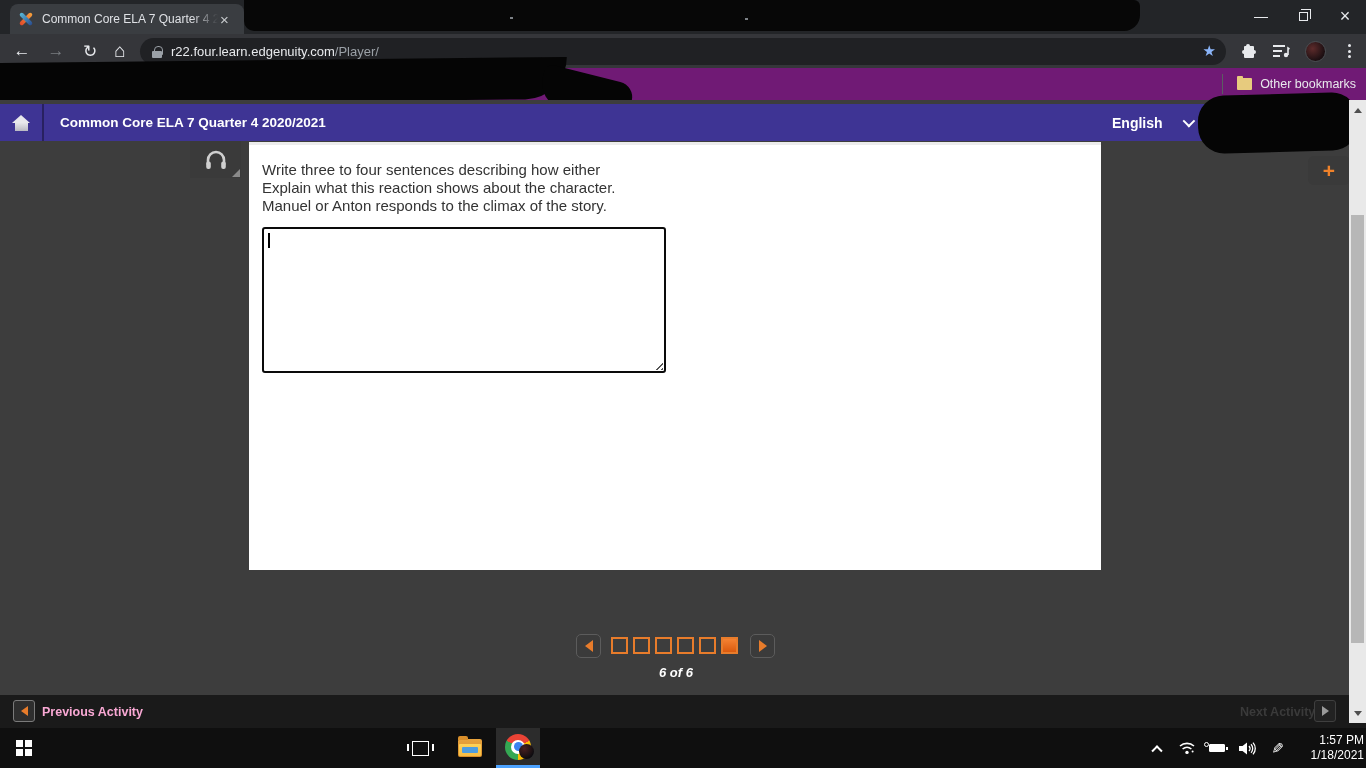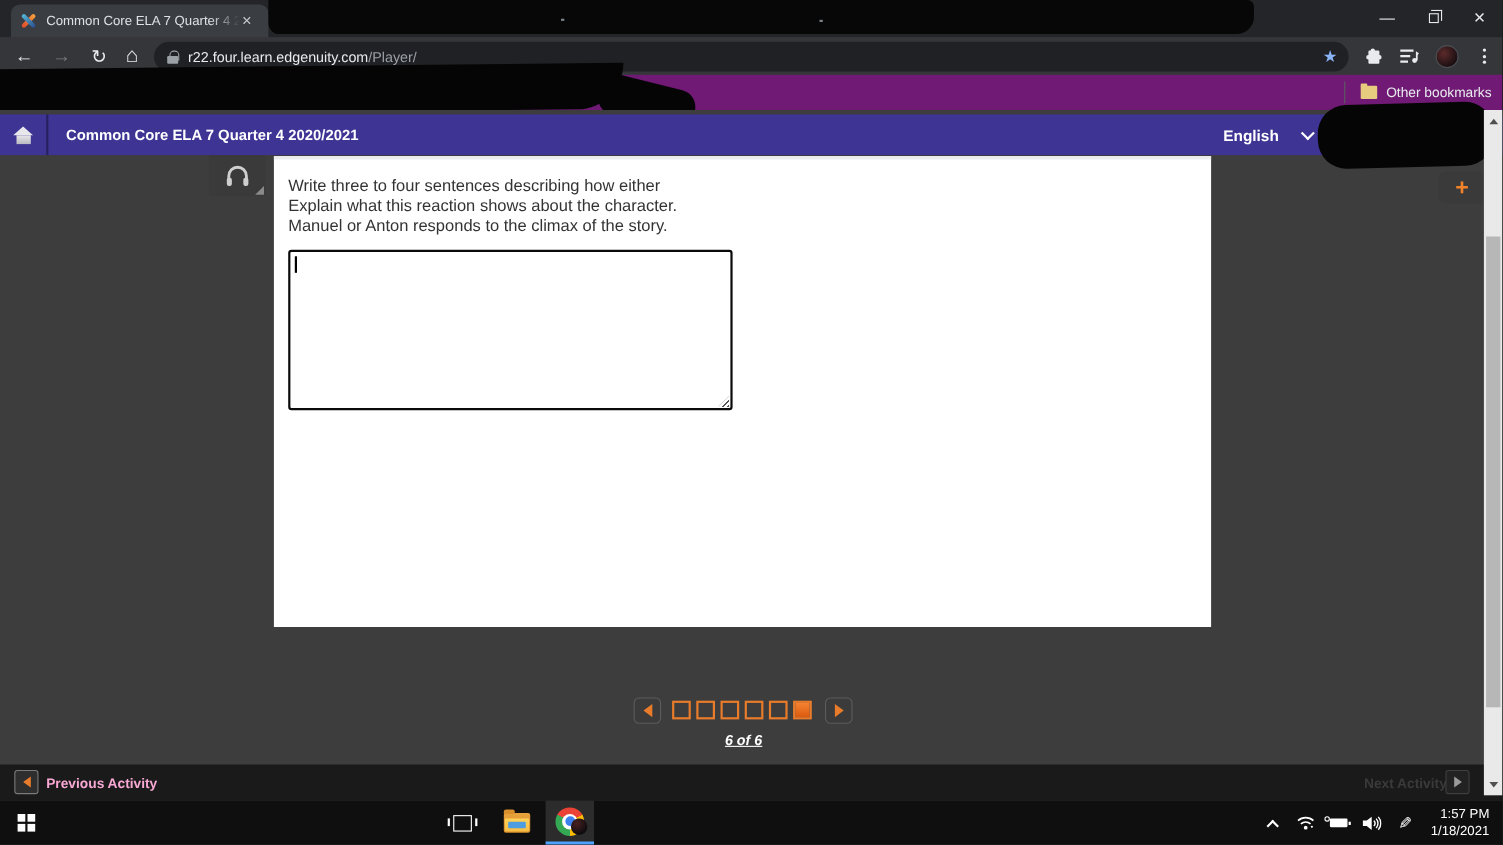--- a/index.html
+++ b/index.html
@@ -101,21 +101,21 @@
   .pagination { position:absolute; left:0; top:534px; width:1366px; height:24px; }
   .pg-nav { position:absolute; top:0; width:25px; height:24px; background:#3b3b3b; border:1px solid #5c5c5c; border-radius:5px;
             display:flex; align-items:center; justify-content:center; cursor:pointer; }
   .pg-prev { left:576px; } .pg-next { left:750px; }
   .tri-left  { width:0; height:0; border-top:6px solid transparent; border-bottom:6px solid transparent; border-right:8px solid #e87c2b; }
   .tri-right { width:0; height:0; border-top:6px solid transparent; border-bottom:6px solid transparent; border-left:8px solid #e87c2b; }
   .pg-squares { position:absolute; left:611px; top:3px; display:flex; gap:5px; }
   .pgsq { width:17px; height:17px; border:2px solid #e87c2b; background:transparent; cursor:pointer; }
   .pgsq.filled { background:linear-gradient(180deg,#f58232,#db5a0e); border-color:#e87c2b; }
   .page-count { position:absolute; left:0; top:565px; width:1352px; text-align:center; color:#fff;
-                font-weight:bold; font-style:italic; font-size:13px;text-decoration:underline; }
+                font-weight:bold; font-style:italic; font-size:13px; }
 
   .activity-bar { position:absolute; left:0; top:595px; width:1366px; height:33px; background:#1a1a1a; }
   .act-btn { position:absolute; top:5px; width:22px; height:22px; border-radius:3px; display:flex; align-items:center; justify-content:center; cursor:pointer; }
   .act-prev { left:13px; background:#2e2e2e; border:1px solid #7a7a7a; }
   .act-next { left:1314px; background:#222; border:1px solid #3f3f3f; }
   .act-prev .t { width:0; height:0; border-top:5px solid transparent; border-bottom:5px solid transparent; border-right:7px solid #e87c2b; }
   .act-next .t { width:0; height:0; border-top:5px solid transparent; border-bottom:5px solid transparent; border-left:7px solid #9a9a9a; }
   .prev-label { position:absolute; left:42px; top:0; height:33px; display:flex; align-items:center; color:#f9a8d4; font-weight:bold; font-size:12.5px; }
   .next-label { position:absolute; left:1240px; top:0; height:33px; display:flex; align-items:center; color:#3a3a3a; font-weight:bold; font-size:12.5px; }
 
@@ -153,21 +153,21 @@
   .chrome-logo::after { content:''; position:absolute; left:8.5px; top:8.5px; width:9px; height:9px; background:#3b82f0; border-radius:50%; }
   .chrome-badge { position:absolute; right:6px; bottom:6px; width:15px; height:15px; border-radius:50%;
                   background:radial-gradient(circle at 35% 30%, #4a2020, #0b0b0f 75%); }
   .tray { position:absolute; right:0; top:0; height:40px; display:flex; align-items:center; }
   .tray-ico { width:30px; height:40px; display:flex; align-items:center; justify-content:center; color:#fff; cursor:pointer; }
   .chev-up { width:8px; height:8px; border-left:2px solid #fff; border-top:2px solid #fff; transform:rotate(45deg) translate(2px,2px); }
   .battery-ico { width:16px; height:8px; border:1.4px solid #fff; border-radius:1px; position:relative; background:#fff; }
   .battery-ico::after { content:''; position:absolute; right:-4px; top:1.5px; width:2px; height:3px; background:#fff; }
   .battery-ico::before { content:''; position:absolute; left:-6px; top:-3px; width:3px; height:3px; border:1.4px solid #fff; border-radius:50%; background:#0f0f0f; }
   .pen-ico { font-size:15px; transform:rotate(90deg); }
-  .clock { width:74px; text-align:right; padding-right:12px; color:#fff; font-size:12px; line-height:15px; }
+  .clock { width:74px; text-align:right; padding-right:2px; color:#fff; font-size:12px; line-height:15px; }
 
   svg.ico { display:block; }
 </style>
 </head>
 <body>
 
 <div class="screen">
 
   <div class="tabstrip">
     <div class="tab">

